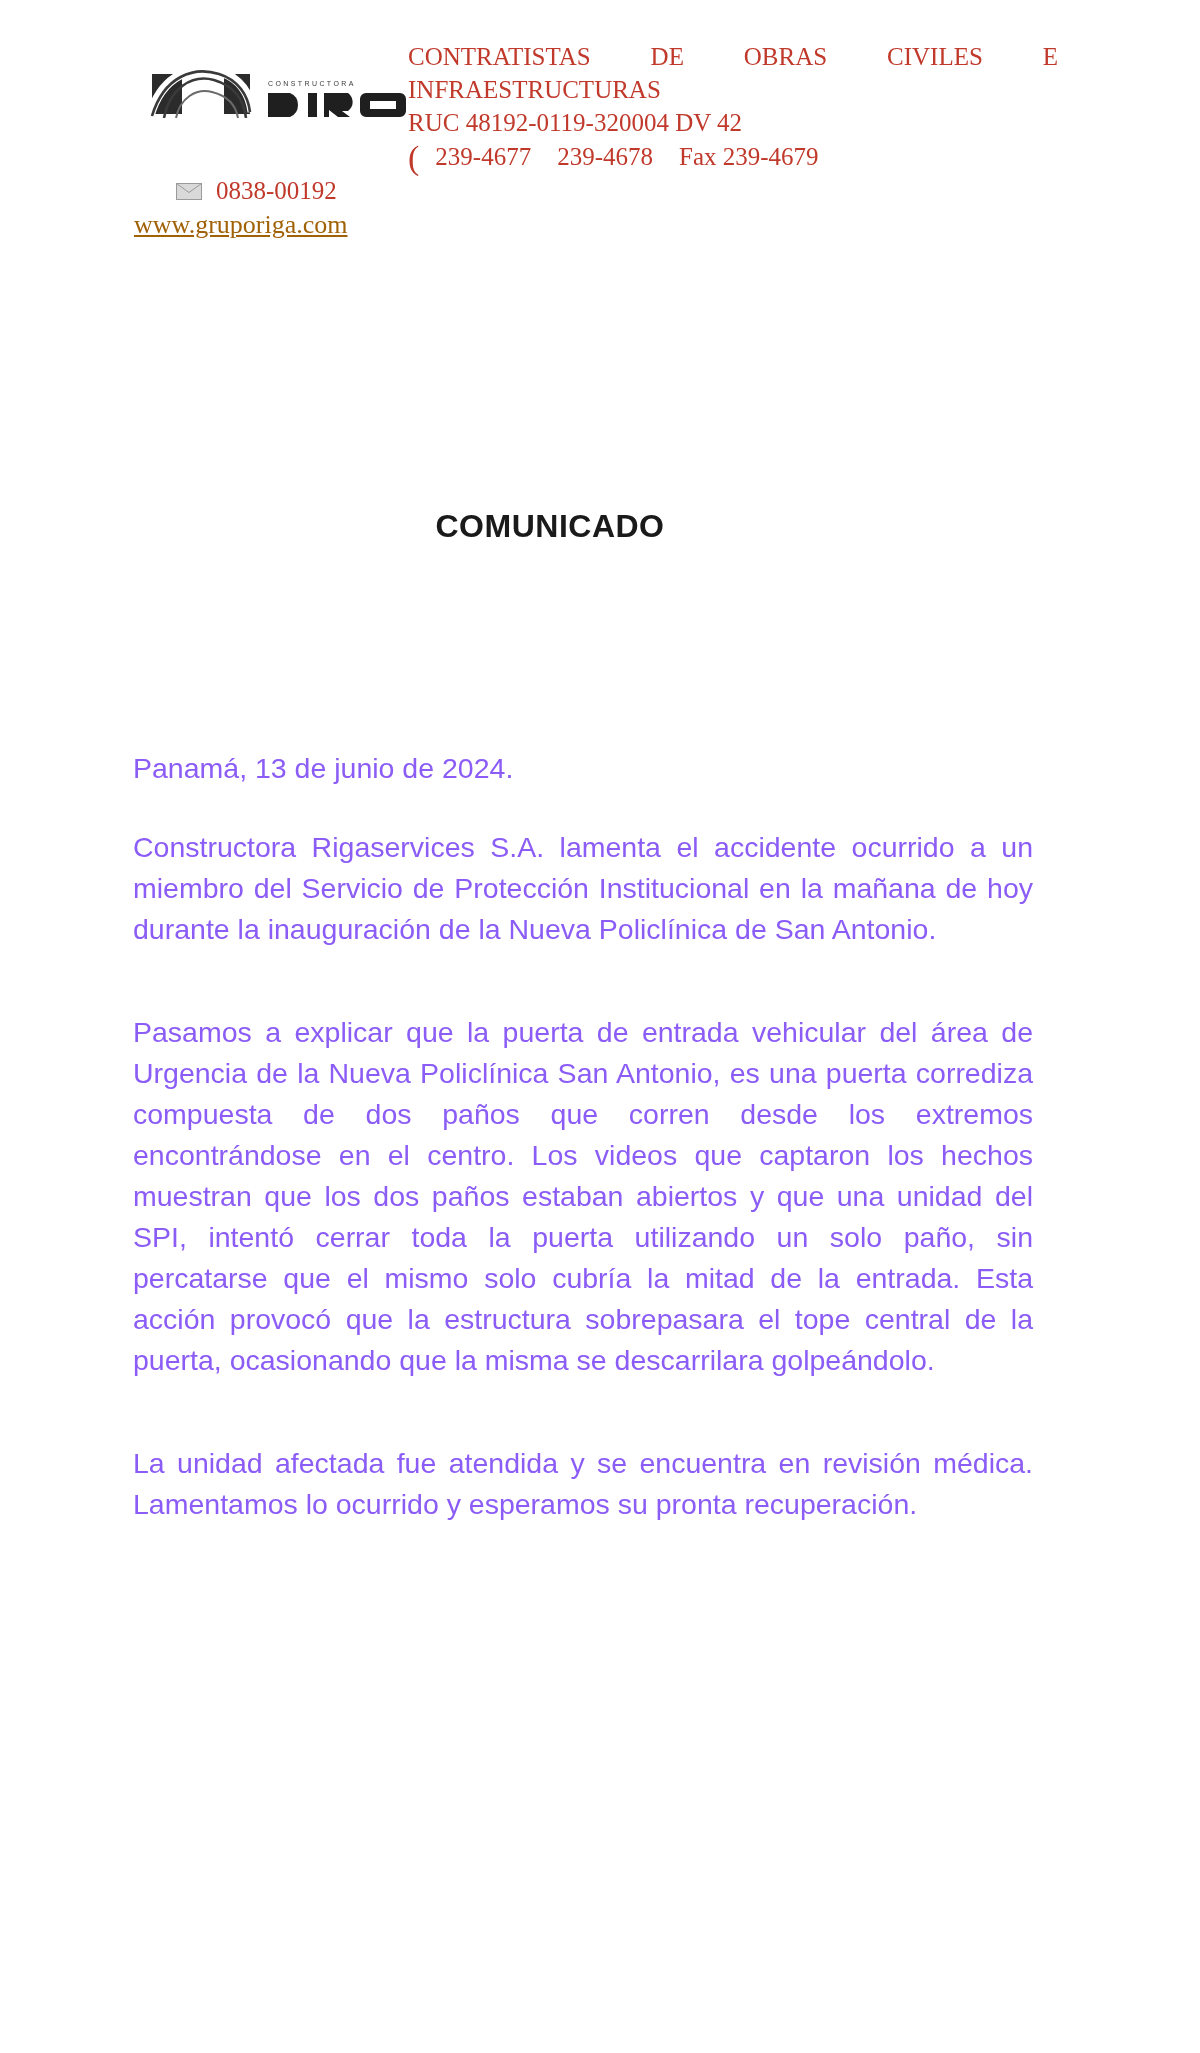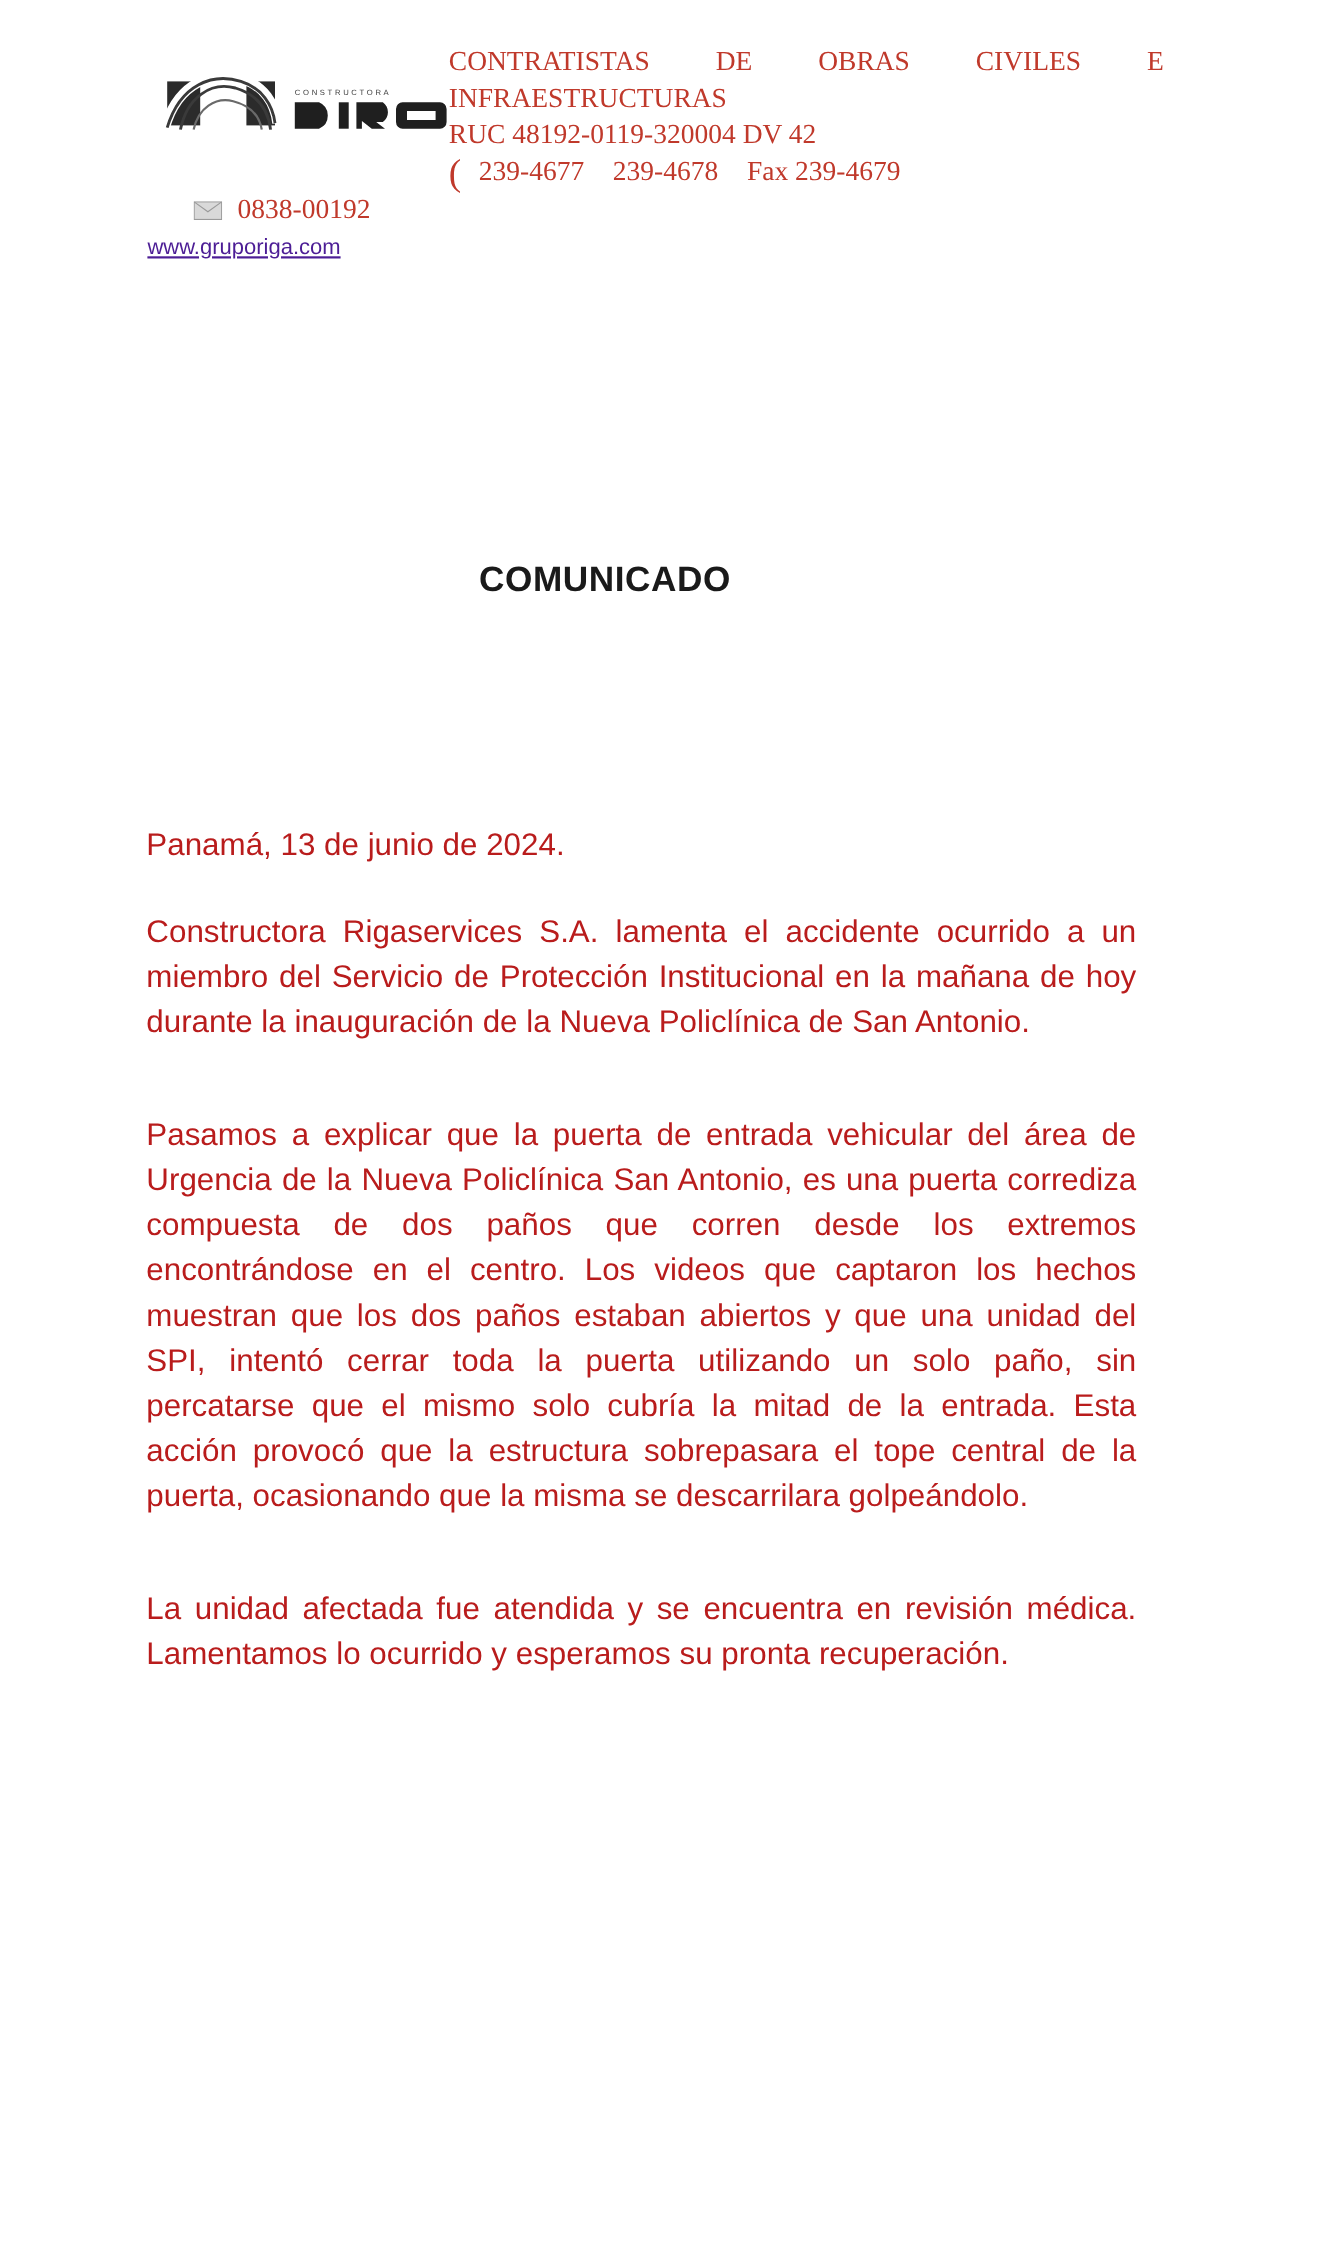--- a/index.html
+++ b/index.html
@@ -114,23 +114,23 @@
     color: #c0392b;
     font-family: "Liberation Serif", serif;
     font-size: 25px;
     line-height: 27px;
   }
 
   .contact-web {
     position: absolute;
     left: 134px;
     top: 210px;
-    color: #4c1d95;
-    font-family: Liberation Sans, sans-serif;
-    font-size: 20px;
+    color: #a16207;
+    font-family: Liberation Serif, serif;
+    font-size: 26px;
     line-height: 30px;
     text-decoration: underline;
     text-underline-offset: 2px;
   }
 
   
   .doc-title {
     position: absolute;
     left: 0;
     top: 508px;
@@ -148,21 +148,21 @@
     position: absolute;
     left: 133px;
     top: 748px;
     width: 900px;
   }
 
   .para {
     font-family: "Liberation Sans", sans-serif;
     font-size: 28.5px;
     line-height: 41px;
-    color: #b91c1c;
+    color: #8b5cf6;
     text-align: justify;
     text-justify: inter-word;
     margin: 0;
   }
 
   .para.left-align { text-align: left; }
 
   .gap-sm  { height: 38px; }
   .gap-lg  { height: 62px; }
 </style>

